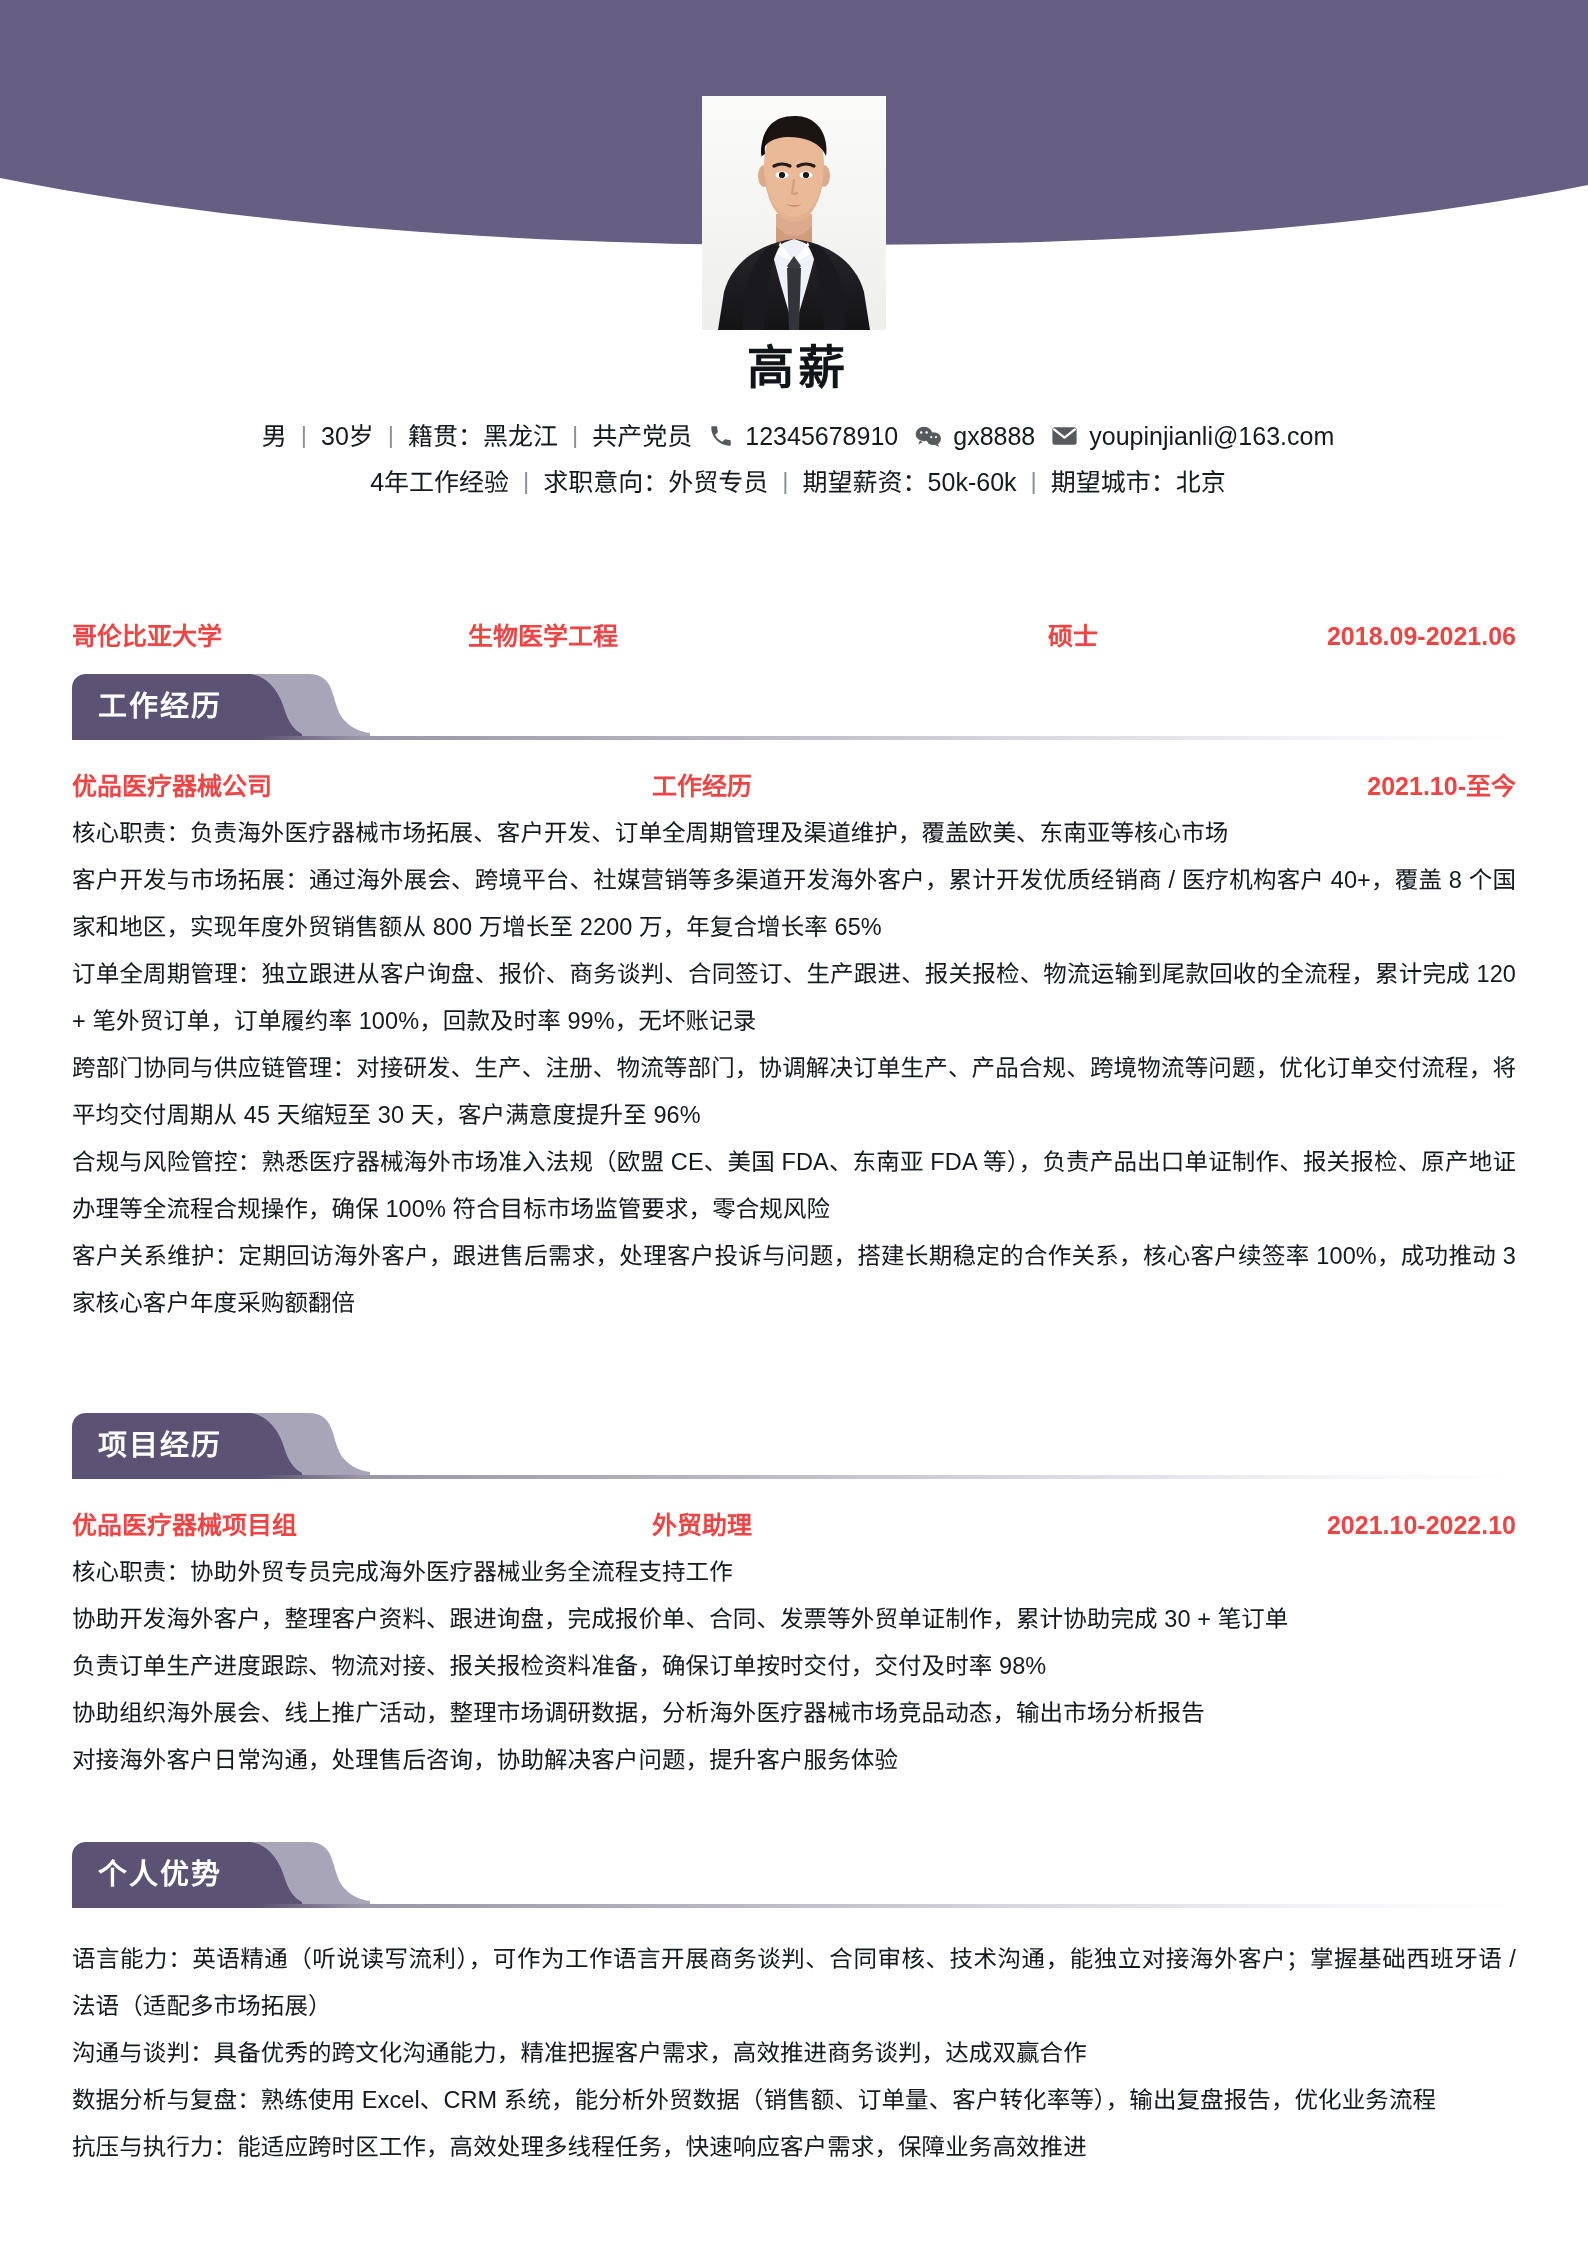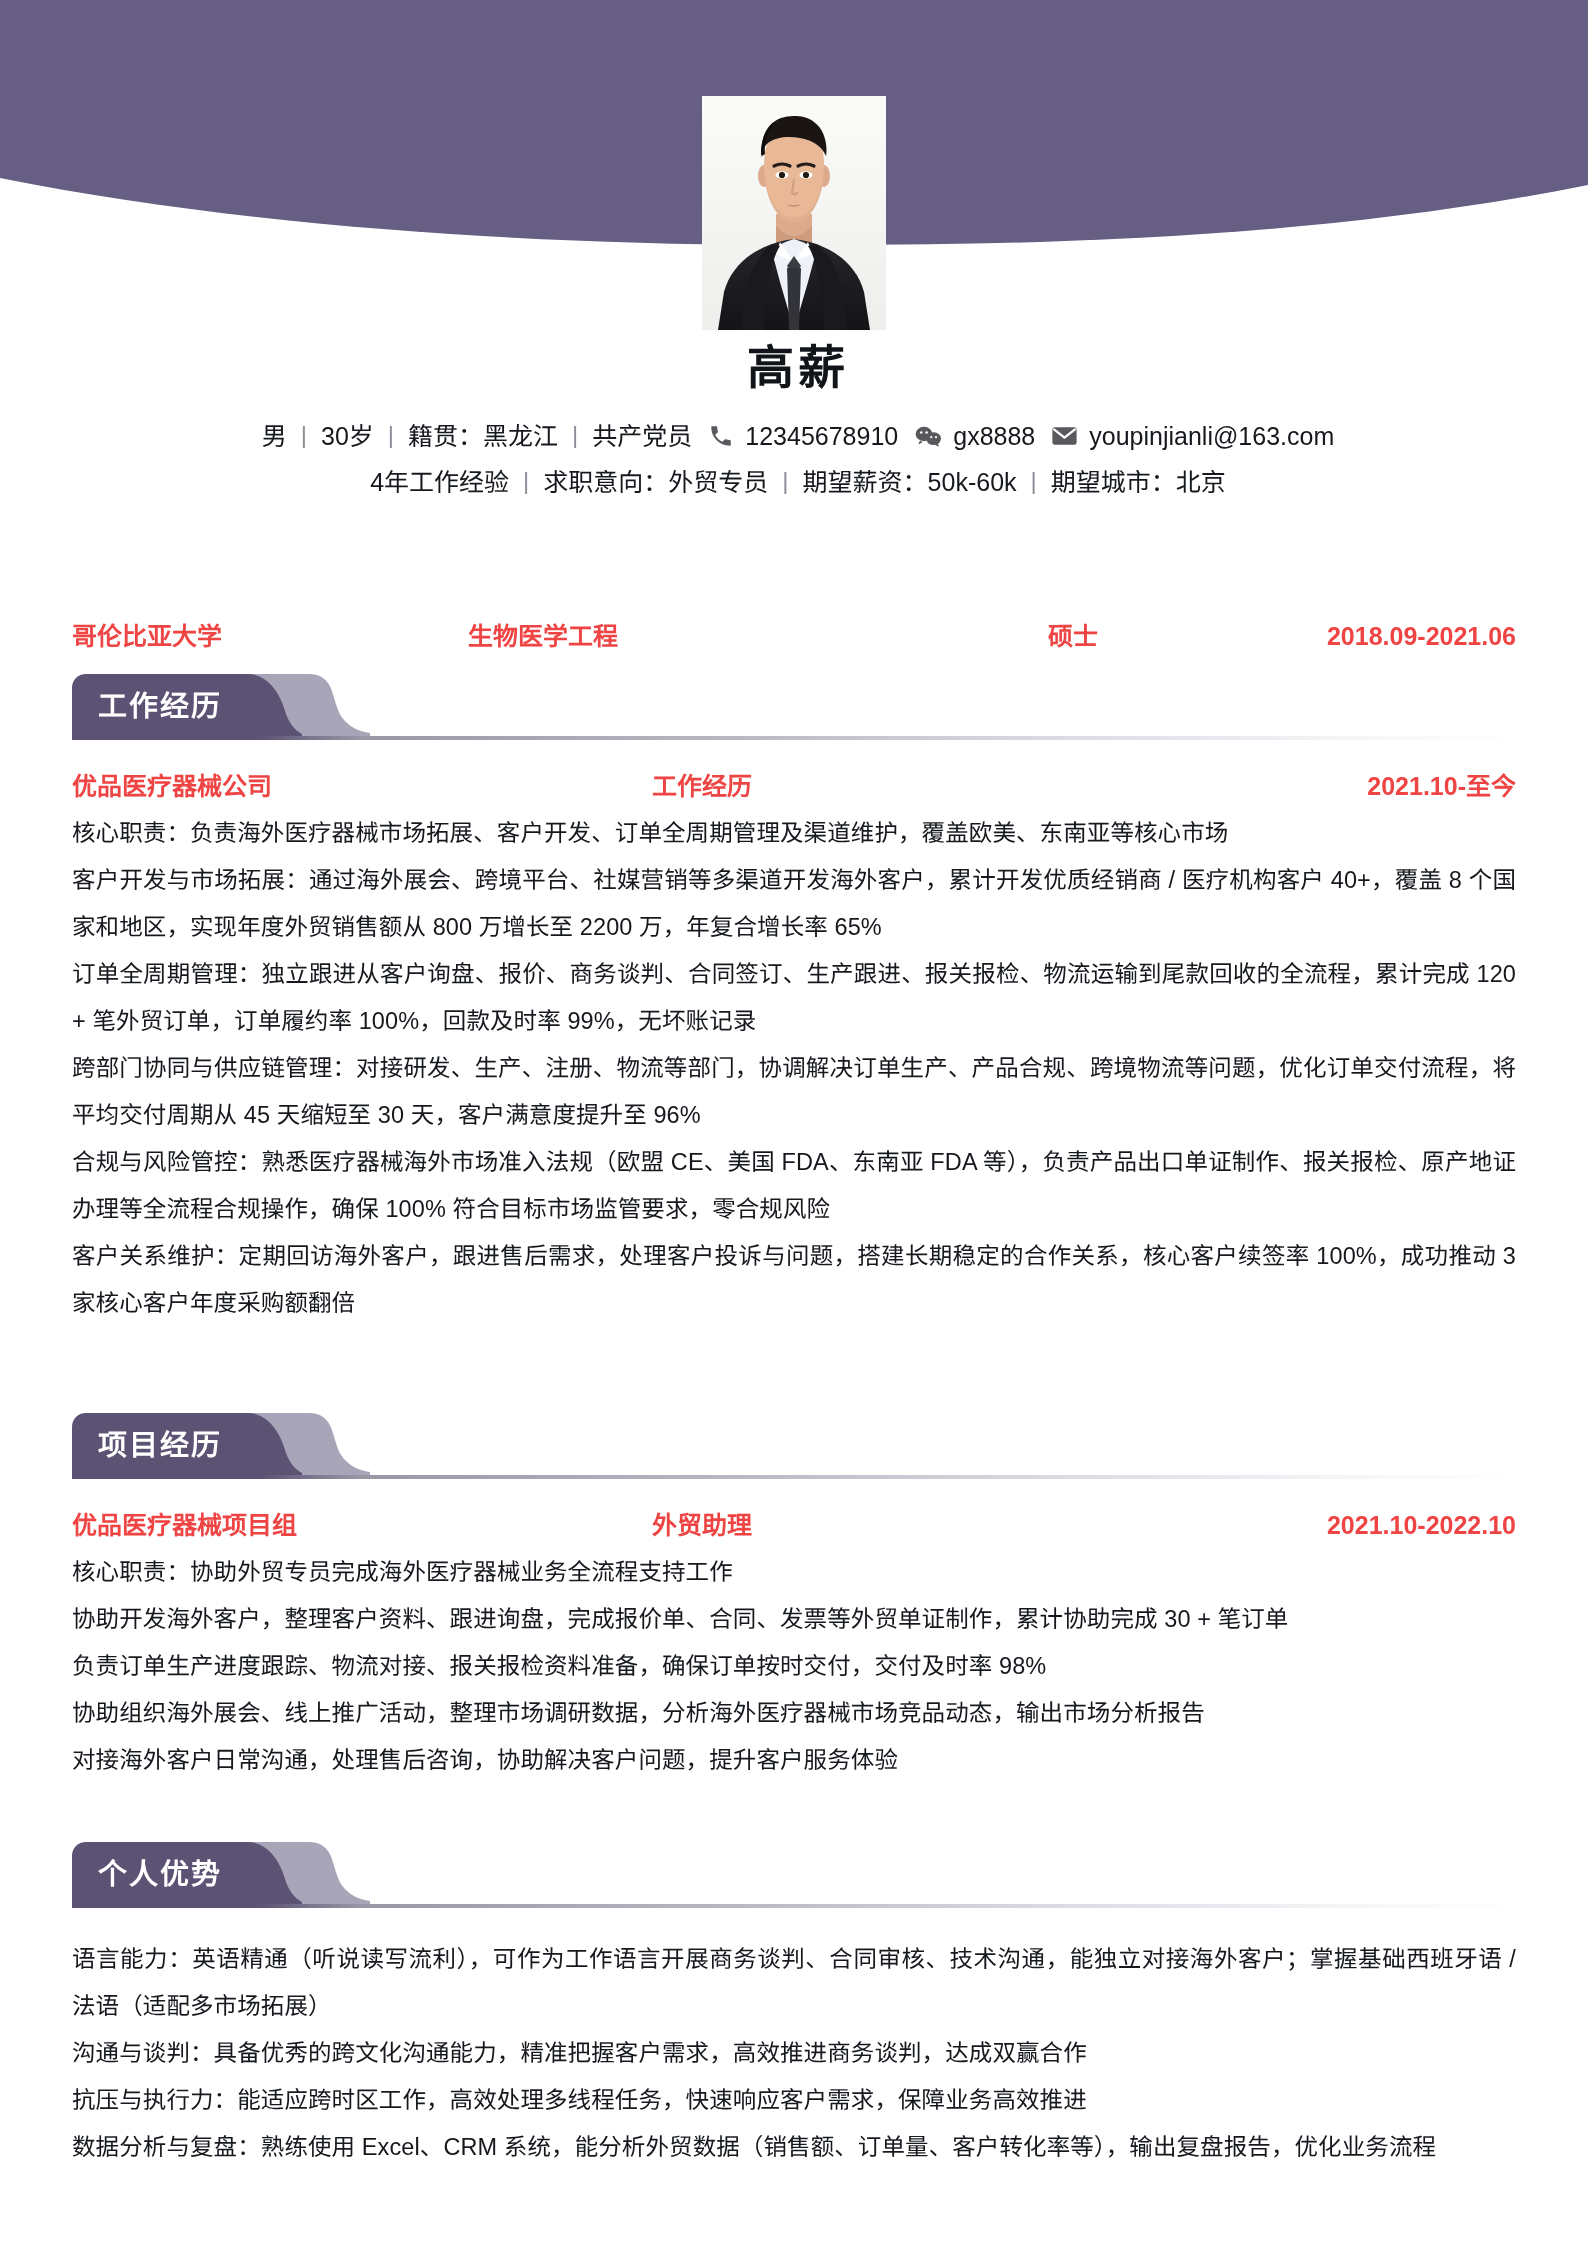--- a/index.html
+++ b/index.html
@@ -358,18 +358,18 @@
           <path d="M14,0 L176,0 C192,0 206,14 212,34 C216,48 222,56 230,60 L230,62 L0,62 L0,14 C0,6 6,0 14,0 Z" fill="#5C5274"></path>
         </svg>
       </div>
       <div class="sec-title">个人优势</div>
       <div class="sec-rule"></div>
     </div>
     <div class="sec-body">
       <div style="height:18px"></div>
       <div class="para">语言能力：英语精通（听说读写流利），可作为工作语言开展商务谈判、合同审核、技术沟通，能独立对接海外客户；掌握基础西班牙语 / 法语（适配多市场拓展）</div>
       <div class="para">沟通与谈判：具备优秀的跨文化沟通能力，精准把握客户需求，高效推进商务谈判，达成双赢合作</div>
+      <div class="para">数据分析与复盘：熟练使用 Excel、CRM 系统，能分析外贸数据（销售额、订单量、客户转化率等），输出复盘报告，优化业务流程</div>
       <div class="para">抗压与执行力：能适应跨时区工作，高效处理多线程任务，快速响应客户需求，保障业务高效推进</div>
-      <div class="para">数据分析与复盘：熟练使用 Excel、CRM 系统，能分析外贸数据（销售额、订单量、客户转化率等），输出复盘报告，优化业务流程</div>
     </div>
   </div>
 
 </div>
 
 </body></html>

